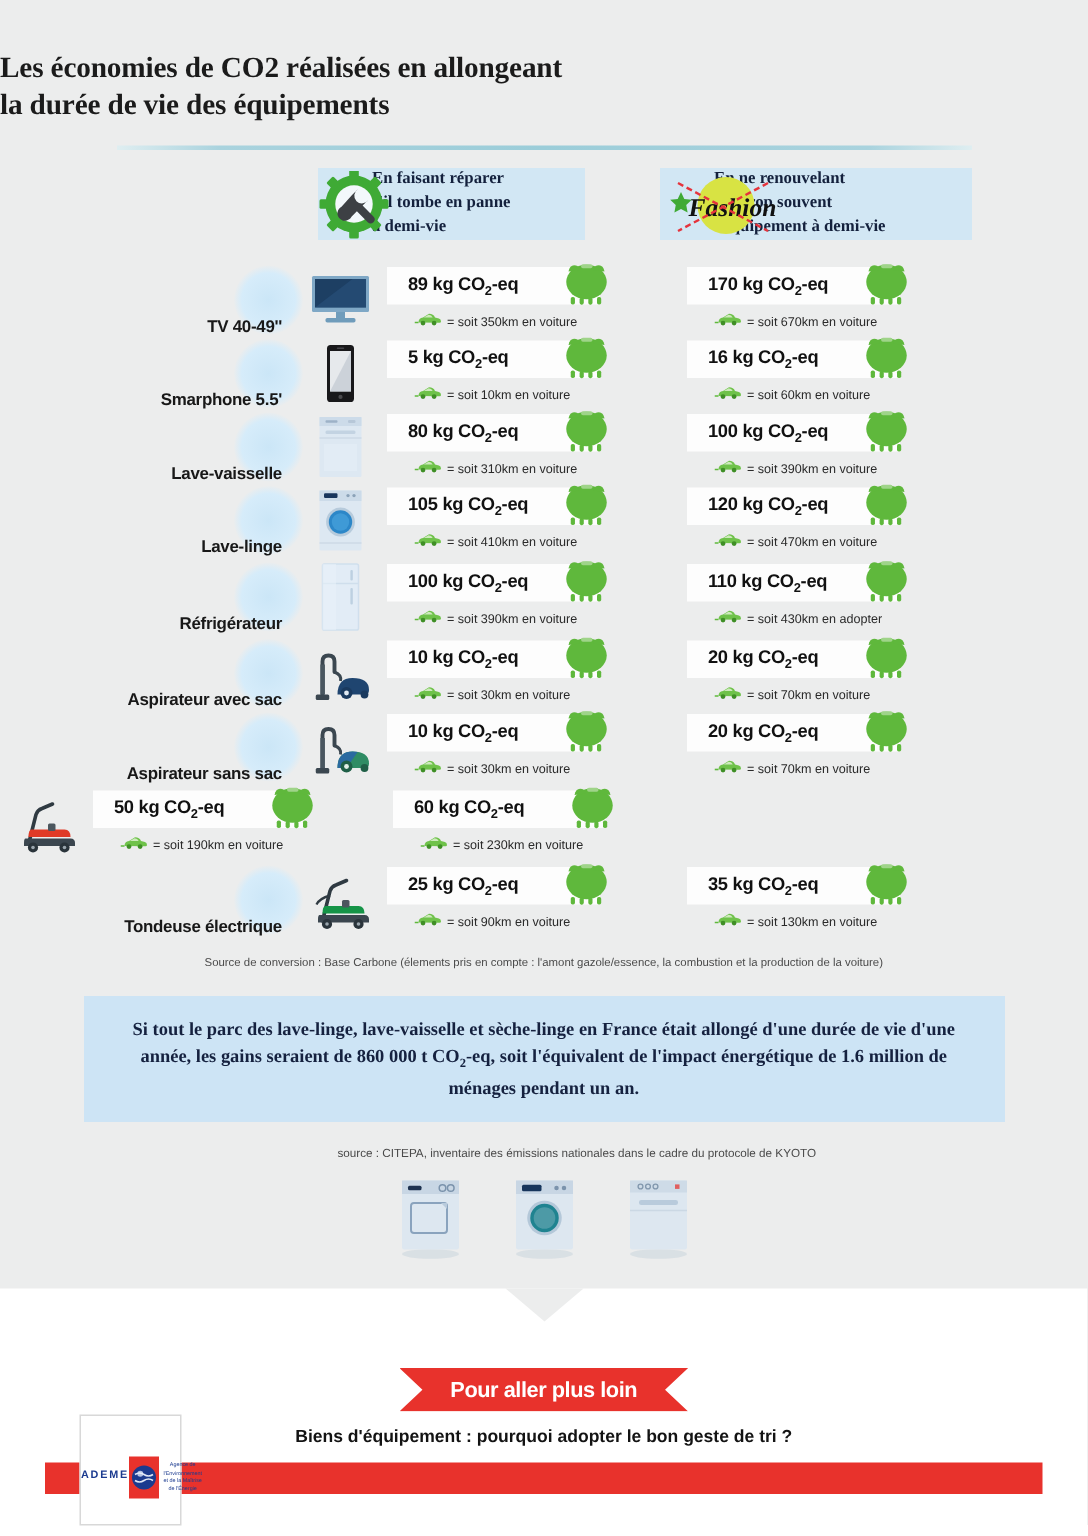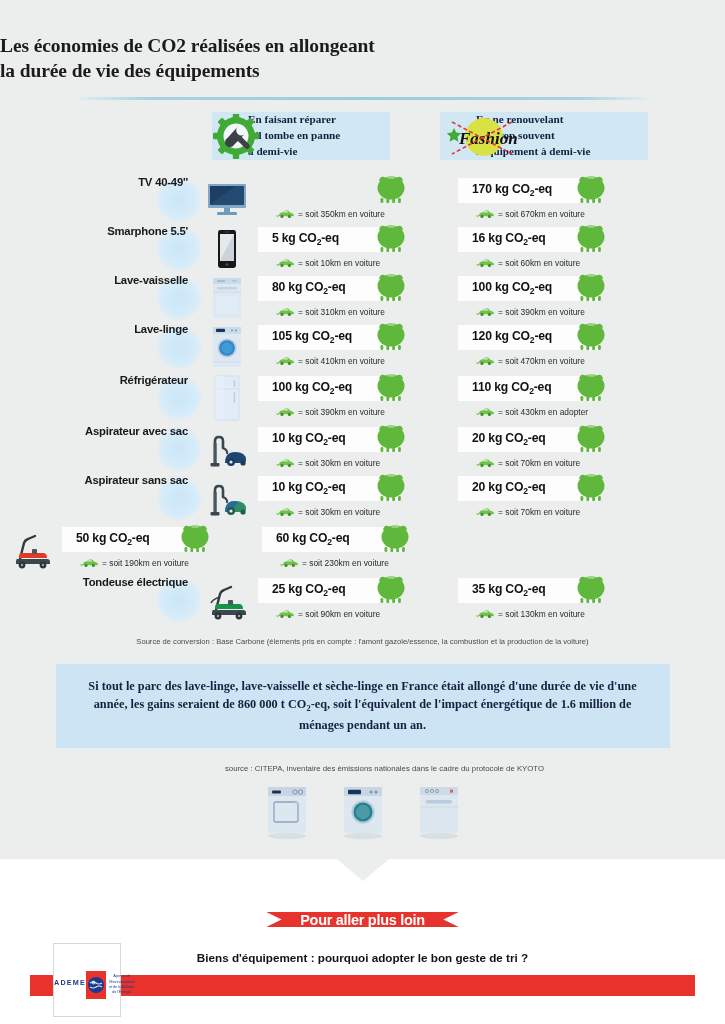--- a/index.html
+++ b/index.html
@@ -60,21 +60,21 @@
     height: 48px;
     margin-bottom: 1px;
     display: flex;
     align-items: center;
   }
   .row.gap { margin-bottom: 3px; }
 
   .label-cell {
     width: 196px; position: relative;
     height: 48px; display: flex;
-    align-items: flex-start; justify-content: flex-end;
+    align-items: flex-end; justify-content: flex-end;
     padding-right: 8px;
   }
   .blob {
     position: absolute; right: -6px; top: 50%;
     transform: translateY(-50%);
     width: 46px; height: 46px; border-radius: 50%;
     background: radial-gradient(circle, #cbe6f7 0%, #d6ecfa 55%, rgba(225,240,250,0) 72%);
   }
   .label-txt {
     position: relative; z-index: 2;
@@ -160,21 +160,21 @@
     transform: translateX(-50%);
     width: 0; height: 0;
     border-left: 26px solid transparent;
     border-right: 26px solid transparent;
     border-top: 22px solid #eceded;
   }
   .ribbon {
     position: absolute; left: 50%; top: 53px;
     transform: translateX(-50%);
     background: #e8322c;
-    height: 15px; padding: 0 34px;
+    height: 29px; padding: 0 34px;
     display: flex; align-items: center; justify-content: center;
     clip-path: polygon(0% 0%, 100% 0%, 92% 50%, 100% 100%, 0% 100%, 8% 50%);
   }
   .ribbon-txt {
     font-family: "Liberation Sans", sans-serif;
     font-weight: bold; font-size: 14.5px;
     color: #fff; letter-spacing: -0.3px; white-space: nowrap;
   }
   .foot-q {
     position: absolute; width: 100%; top: 92px;
@@ -292,20 +292,23 @@
     <div class="prod-cell">
           <svg width="40" height="34" viewBox="0 0 40 34">
       <rect x="1" y="1" width="38" height="24" rx="1" fill="#7fa8c6"></rect>
       <rect x="3" y="3" width="34" height="19" fill="#1d3f63"></rect>
       <path d="M3 22 L28 3 L37 3 L37 22 Z" fill="#2a5480" opacity="0.55"></path>
       <rect x="17" y="25" width="6" height="5" fill="#6f9cbb"></rect>
       <rect x="10" y="29" width="20" height="3" rx="1.2" fill="#6f9cbb"></rect>
     </svg>
         </div>
     <div class="val-cell first">
+    <div class="val-box">
+      <span class="val-txt">89 kg CO<sub>2</sub>-eq</span>
+    </div>
     <span class="pig"><svg width="34" height="30" viewBox="0 0 34 30">
   <ellipse cx="17" cy="14" rx="13.5" ry="11.5" fill="#5fb83c"></ellipse>
   <path d="M5 7 q1-5 5-4 q2 .6 2.6 3z" fill="#5fb83c"></path>
   <path d="M29 7 q-1-5-5-4 q-2 .6-2.6 3z" fill="#5fb83c"></path>
   <rect x="13.4" y="2.2" width="7.6" height="2.6" rx="1.2" fill="#9fd489"></rect>
   <rect x="6.5" y="24" width="2.8" height="5" rx="1.2" fill="#5fb83c"></rect>
   <rect x="12.4" y="24.5" width="2.8" height="4.6" rx="1.2" fill="#5fb83c"></rect>
   <rect x="18.2" y="24.5" width="2.8" height="4.6" rx="1.2" fill="#5fb83c"></rect>
   <rect x="24" y="24" width="2.8" height="5" rx="1.2" fill="#5fb83c"></rect>
 </svg></span>

